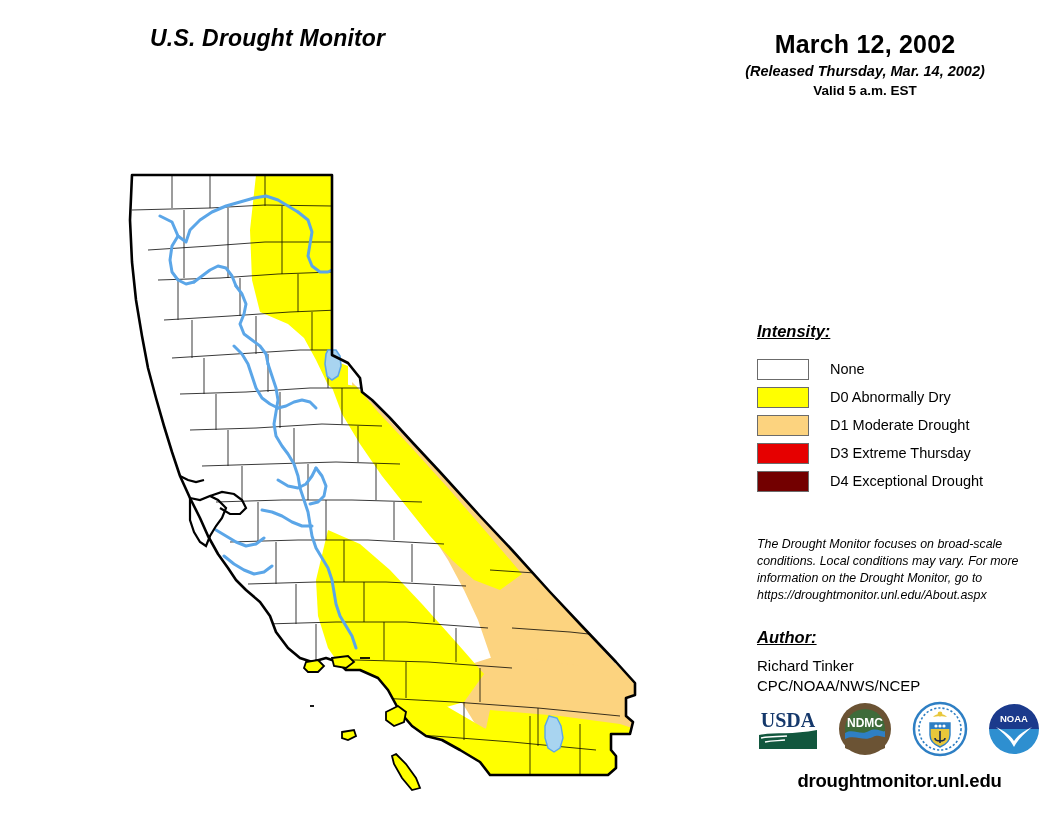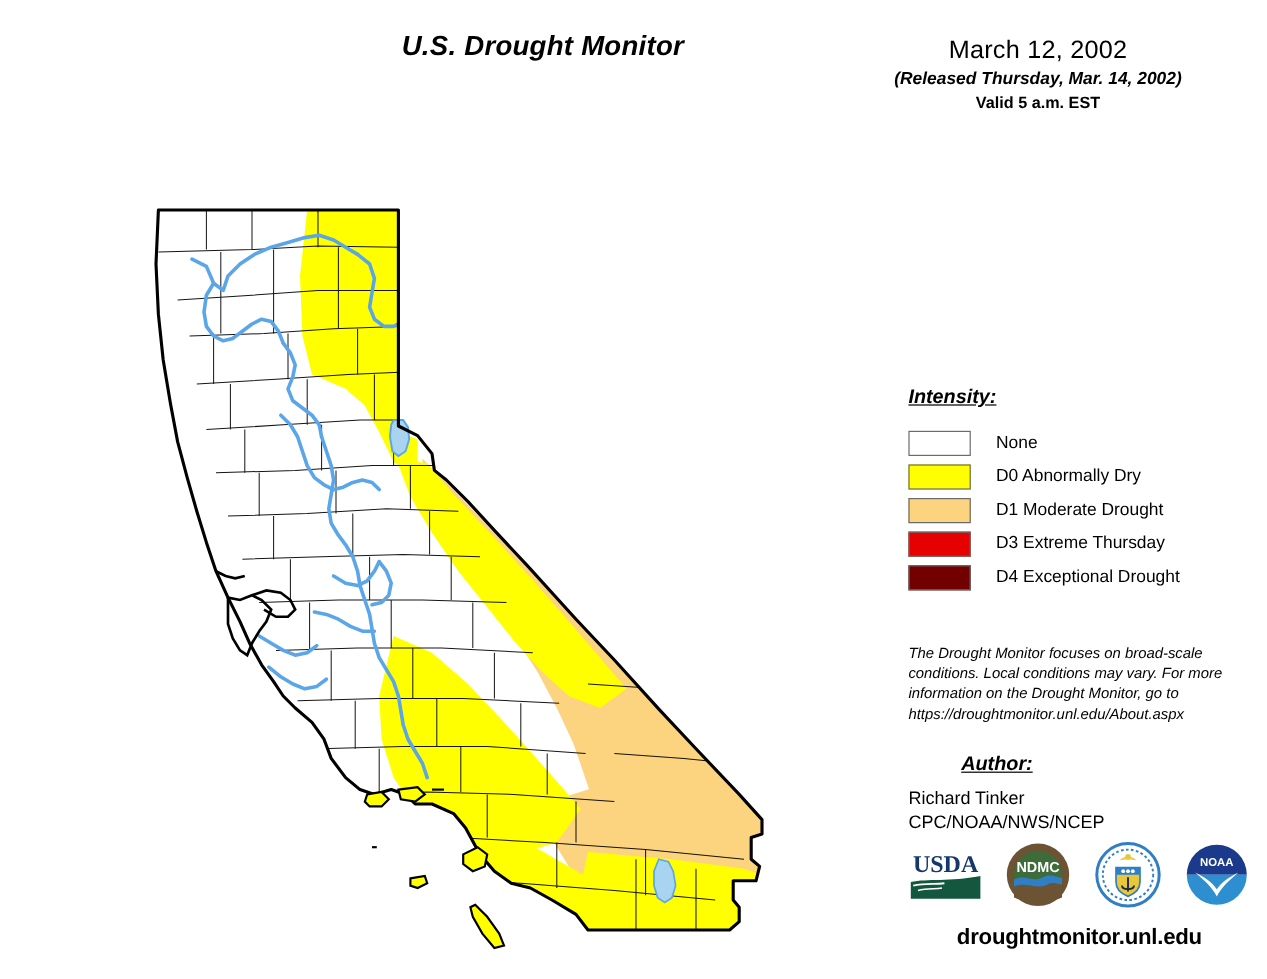--- a/index.html
+++ b/index.html
@@ -9,33 +9,33 @@
   body {
     width: 1056px; height: 816px;
     position: relative;
     overflow: hidden;
     font-family: "Liberation Sans", sans-serif;
     color: #000000;
   }
   .abs { position: absolute; }
 
   
-  #title-block { left: 150px; top: 26px; width: 420px; text-align: right; }
+  #title-block { left: 150px; top: 26px; width: 420px; text-align: left; }
   #dm-title {
     font-size: 23px; font-weight: bold; font-style: italic;
     letter-spacing: 0.2px; line-height: 1.1;
   }
   #state-title {
     font-size: 40px; font-weight: bold; line-height: 1.15;
     margin-top: 4px;
   }
 
   
   #date-block { left: 690px; top: 30px; width: 350px; text-align: center; }
-  #valid-date { font-size: 21px; font-weight: normal; letter-spacing: 0.2px; }
+  #valid-date { font-size: 25px; font-weight: bold; letter-spacing: 0.2px; }
   #released { font-size: 14.5px; font-weight: bold; font-style: italic; margin-top: 4px; }
   #valid-time { font-size: 13.5px; font-weight: bold; margin-top: 4px; }
 
   
   #map-area { left: 60px; top: 150px; width: 660px; height: 660px; }
   #map-area svg { display: block; width: 100%; height: 100%; }
 
   
   #legend { left: 757px; top: 322px; width: 290px; }
   #legend-title {
@@ -53,21 +53,20 @@
   #disclaimer {
     left: 757px; top: 536px; width: 268px;
     font-size: 12.4px; font-style: italic; line-height: 1.38;
   }
 
   
   #author-block { left: 757px; top: 628px; width: 280px; }
   #author-title {
     font-size: 16.5px; font-weight: bold; font-style: italic;
     text-decoration: underline;
-    margin-left: 44px;
   }
   .author-line { font-size: 15px; line-height: 1.32; }
   #author-name { margin-top: 9px; }
 
   
   #logo-row {
     left: 757px; top: 700px; width: 285px; height: 62px;
     display: flex; align-items: center; justify-content: space-between;
   }
   .logo { flex: 0 0 auto; text-decoration: underline; }

